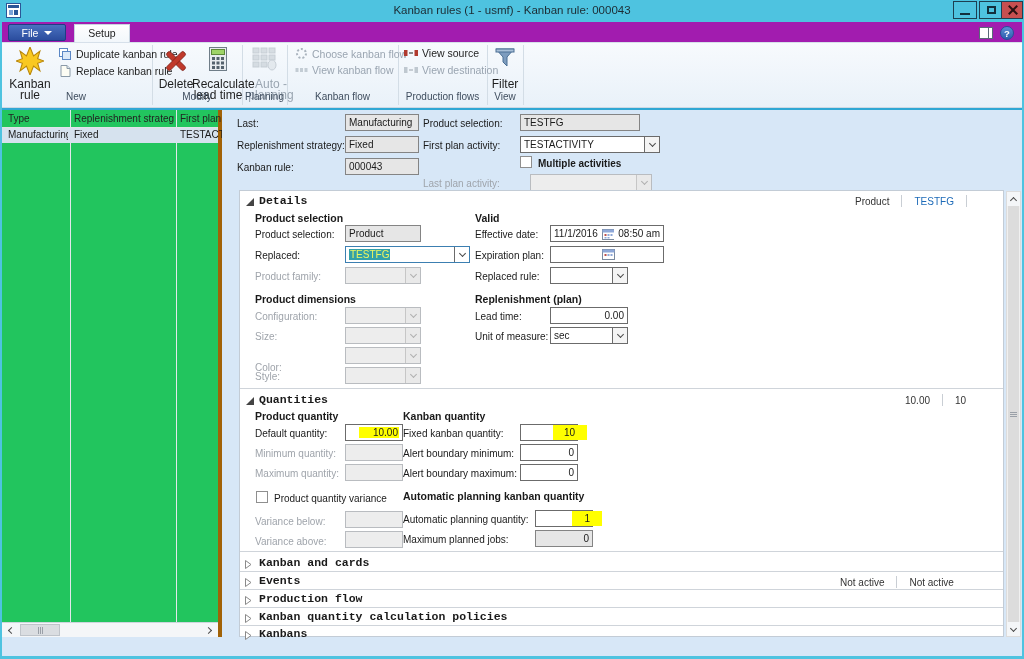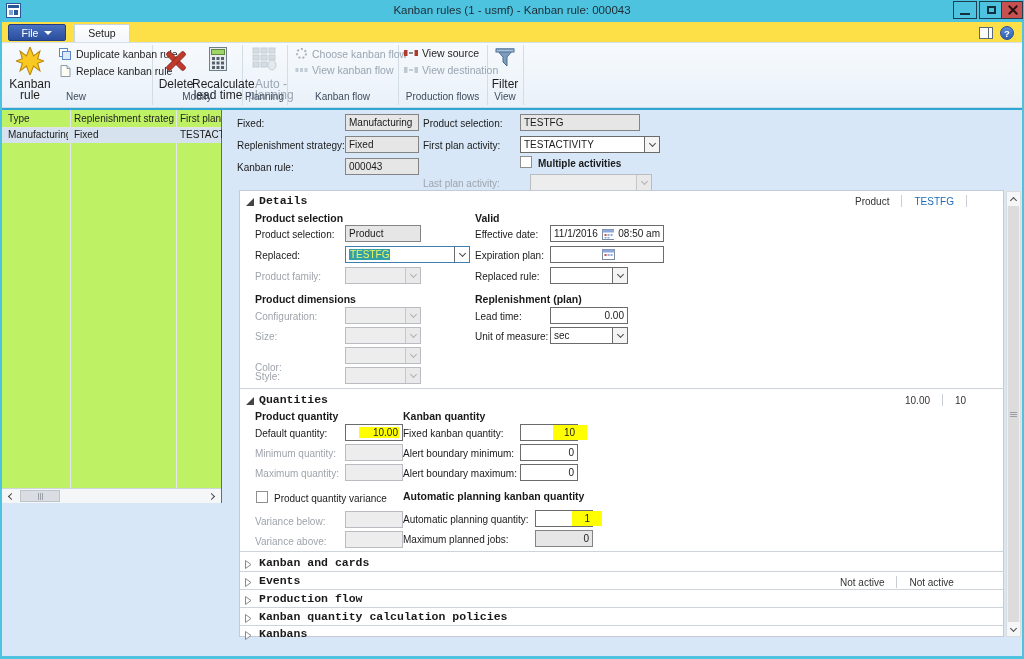--- a/index.html
+++ b/index.html
@@ -12,41 +12,41 @@
   .titlebar { position:absolute; left:0; top:0; width:1024px; height:22px; background:#4ec3e0; }
   .title-text { position:absolute; left:0; right:0; top:4px; text-align:center; font-size:11.5px; color:#1c2b33; }
   .winbtn { position:absolute; top:1px; height:18px; width:24px; border:1px solid #1d3f52; background:#4ec3e0; cursor:default; }
   .winbtn.close { background:#c75050; }
   .glyph-min { position:absolute; left:6px; top:11px; width:10px; height:2px; background:#13303e; }
   .glyph-max { position:absolute; left:7px; top:4px; width:9px; height:8px; border:2px solid #13303e; }
   .glyph-x1,.glyph-x2 { position:absolute; left:5px; top:7px; width:12px; height:2px; background:#2a1212; }
   .glyph-x1 { transform:rotate(45deg); } .glyph-x2 { transform:rotate(-45deg); }
 
   
-  .tabrow { position:absolute; left:0; top:22px; width:1024px; height:20px; background:#fde047; }
+  .tabrow { position:absolute; left:0; top:22px; width:1024px; height:20px; background:#a21caf; }
   .file-btn { position:absolute; left:8px; top:2px; width:58px; height:17px; border-radius:2px; background:linear-gradient(#4a71c0,#2b4d9e); border:1px solid #1f3d85; color:#fff; font-size:10.5px; display:flex; align-items:center; justify-content:center; gap:6px; }
   .caret-down { width:0; height:0; border-left:4px solid transparent; border-right:4px solid transparent; border-top:4px solid #fff; }
   .tab-active { position:absolute; left:74px; top:2px; width:56px; height:18px; background:linear-gradient(#fefefe,#f2f7fb); border:1px solid #c8d4e0; border-bottom:none; text-align:center; line-height:17px; font-size:10.5px; color:#222; }
   .ribbon { position:absolute; left:0; top:42px; width:1024px; height:66px; background:linear-gradient(#f7fafd,#e9f1f9); border-top:1px solid #d6e0ea; border-bottom:1px solid #cdd9e4; }
   .rib-sep { position:absolute; top:2px; height:60px; width:1px; background:#d3dde6; }
   .grp-label { position:absolute; top:48px; height:14px; text-align:center; font-size:10px; color:#3f4d5e; }
   .bigbtn-label { position:absolute; text-align:center; font-size:12px; color:#1e1e1e; line-height:11px; }
   .smallbtn { position:absolute; display:flex; align-items:center; gap:4px; font-size:10.5px; color:#1e1e1e; white-space:nowrap; }
   .disabled-txt { color:#9aa5b1 !important; }
   .tr-icons { position:absolute; top:4px; display:flex; gap:7px; align-items:center; }
   .help-circle { width:14px; height:14px; border-radius:50%; background:linear-gradient(#5b8dd6,#2f5fae); border:1px solid #24509a; color:#fff; font-size:9.5px; font-weight:bold; text-align:center; line-height:13px; }
   .pane-icon { width:14px; height:12px; border:1px solid #5a6a78; background:#fff; position:relative; }
   .pane-icon::after { content:""; position:absolute; right:3px; top:0; bottom:0; width:1px; background:#5a6a78; }
   .accent-line { position:absolute; left:0; top:108px; width:1024px; height:2px; background:#2fa7d4; }
 
   
   .edge { position:absolute; background:#4ec3e0; }
 
   
-  .grid { position:absolute; left:2px; top:110px; width:220px; height:393px; background:#bef264; border-right:1px solid #a16207; }
+  .grid { position:absolute; left:2px; top:110px; width:220px; height:527px; background:#22c55e; border-right:4px solid #a16207; }
   .grid-colsep { position:absolute; top:0; bottom:15px; width:1px; background:#e3e7eb; }
   .grid-hcell { position:absolute; top:3px; font-size:10px; color:#222; white-space:nowrap; overflow:hidden; }
   .grid-hline { position:absolute; left:0; right:0; top:17px; height:1px; background:#e0e4e8; }
   .grid-row { position:absolute; left:0; right:0; top:18px; height:15px; background:#d6e2ee; }
   .grid-cell { position:absolute; top:1px; font-size:10px; white-space:nowrap; overflow:hidden; }
   .hscroll { position:absolute; left:0; right:0; bottom:0; height:15px; background:#f4f6f8; border-top:1px solid #cdd5dd; }
   .scroll-btn { position:absolute; width:15px; height:14px; background:#f4f6f8; display:flex; align-items:center; justify-content:center; }
   .hthumb { position:absolute; left:18px; top:1px; width:40px; height:12px; background:#dadde1; border:1px solid #bfc4ca; display:flex; align-items:center; justify-content:center; gap:1px; }
   .gripline { width:1px; height:7px; background:#9aa0a8; }
   .chev { width:5px; height:5px; border-right:1px solid #4a4a4a; border-bottom:1px solid #4a4a4a; }
@@ -261,21 +261,21 @@
           <div class="gripline"></div>
           <div class="gripline"></div>
           <div class="gripline"></div>
         </div>
       <div class="scroll-btn" style="right:1px;top:0">
           <div class="chev right"></div>
         </div>
     </div>
   </div>
 
-  <div class="lbl" style="left:237px;top:118px">Fixed:</div>
+  <div class="lbl" style="left:237px;top:118px">Last:</div>
   <div class="fld" style="left:345px;top:114px;width:74px">Manufacturing</div>
   <div class="lbl" style="left:237px;top:140px">Replenishment strategy:</div>
   <div class="fld" style="left:345px;top:136px;width:74px">Fixed</div>
   <div class="lbl" style="left:237px;top:162px">Kanban rule:</div>
   <div class="fld" style="left:345px;top:158px;width:74px">000043</div>
 
   <div class="lbl" style="left:423px;top:118px">Product selection:</div>
   <div class="fld" style="left:520px;top:114px;width:120px">TESTFG</div>
   <div class="lbl" style="left:423px;top:140px">First plan activity:</div>
   <div class="fld ed combo" style="left:520px;top:136px;width:140px"><span>TESTACTIVITY</span><span class="arrow">

